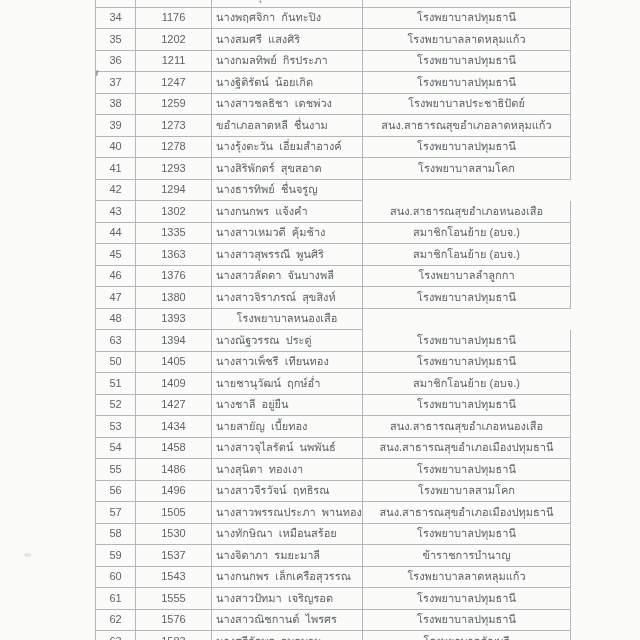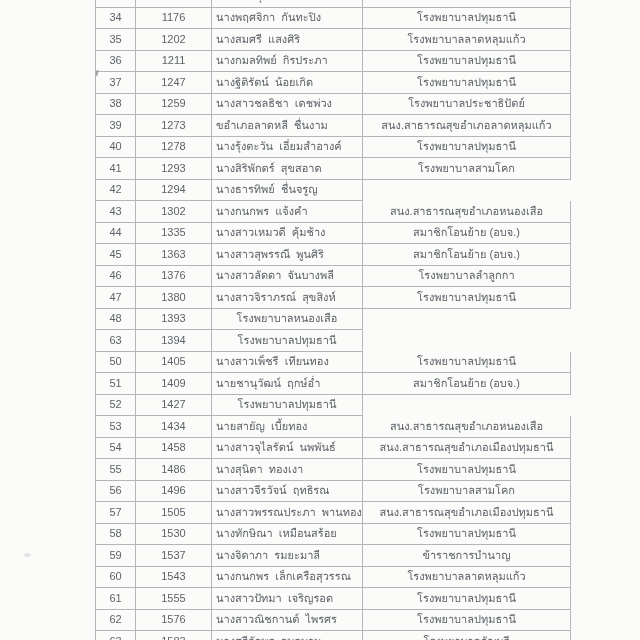--- a/index.html
+++ b/index.html
@@ -166,37 +166,39 @@
         <div class="t-cell c-org">โรงพยาบาลปทุมธานี</div>
       </div>
       <div class="t-row">
         <div class="t-cell c-no">48</div>
         <div class="t-cell c-id">1393</div>
         <div class="t-cell c-org">โรงพยาบาลหนองเสือ</div>
       </div>
       <div class="t-row">
         <div class="t-cell c-no">63</div>
         <div class="t-cell c-id">1394</div>
+        <div class="t-cell c-name">นางณัฐวรรณ  ประดู่</div>
         <div class="t-cell c-org">โรงพยาบาลปทุมธานี</div>
       </div>
       <div class="t-row">
         <div class="t-cell c-no">50</div>
         <div class="t-cell c-id">1405</div>
         <div class="t-cell c-name">นางสาวเพ็ชรี  เทียนทอง</div>
         <div class="t-cell c-org">โรงพยาบาลปทุมธานี</div>
       </div>
       <div class="t-row">
         <div class="t-cell c-no">51</div>
         <div class="t-cell c-id">1409</div>
         <div class="t-cell c-name">นายชานุวัฒน์  ฤกษ์อ่ำ</div>
         <div class="t-cell c-org">สมาชิกโอนย้าย (อบจ.)</div>
       </div>
       <div class="t-row">
         <div class="t-cell c-no">52</div>
         <div class="t-cell c-id">1427</div>
+        <div class="t-cell c-name">นางชาลี  อยู่ยืน</div>
         <div class="t-cell c-org">โรงพยาบาลปทุมธานี</div>
       </div>
       <div class="t-row">
         <div class="t-cell c-no">53</div>
         <div class="t-cell c-id">1434</div>
         <div class="t-cell c-name">นายสายัญ  เบี้ยทอง</div>
         <div class="t-cell c-org">สนง.สาธารณสุขอำเภอหนองเสือ</div>
       </div>
       <div class="t-row">
         <div class="t-cell c-no">54</div>

